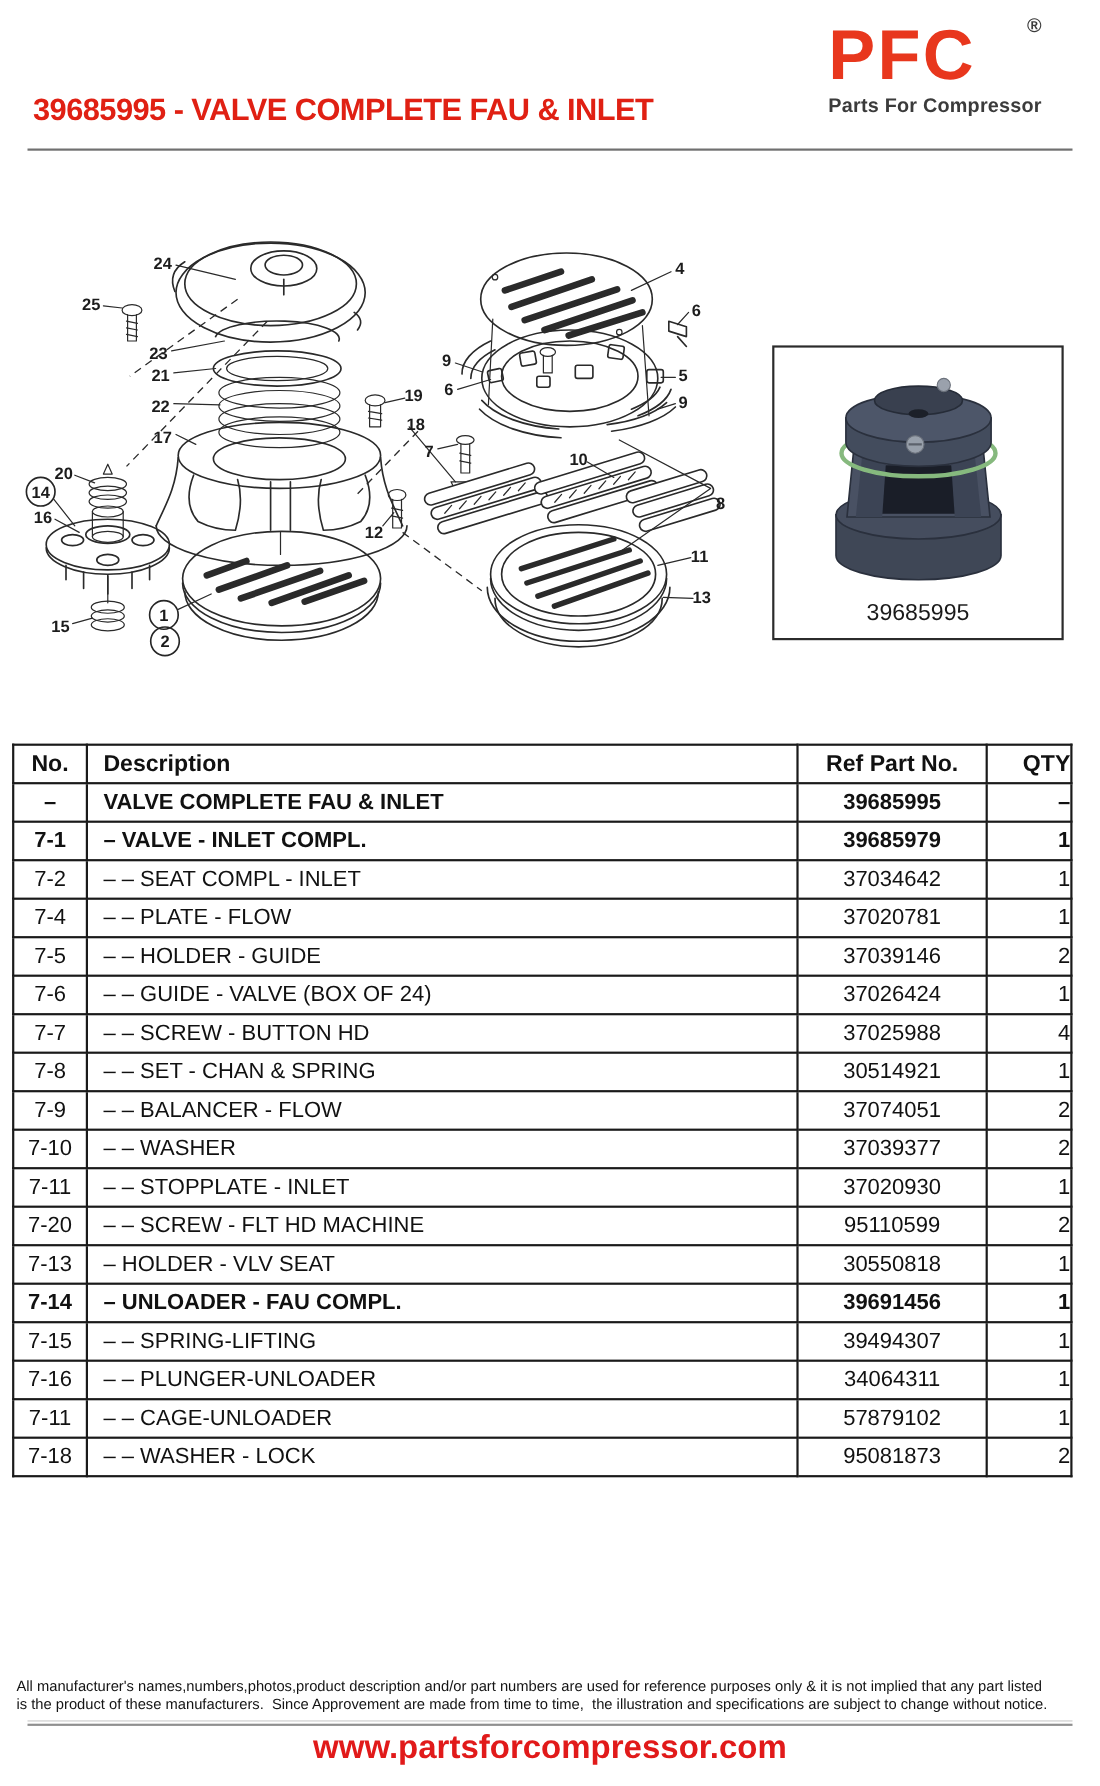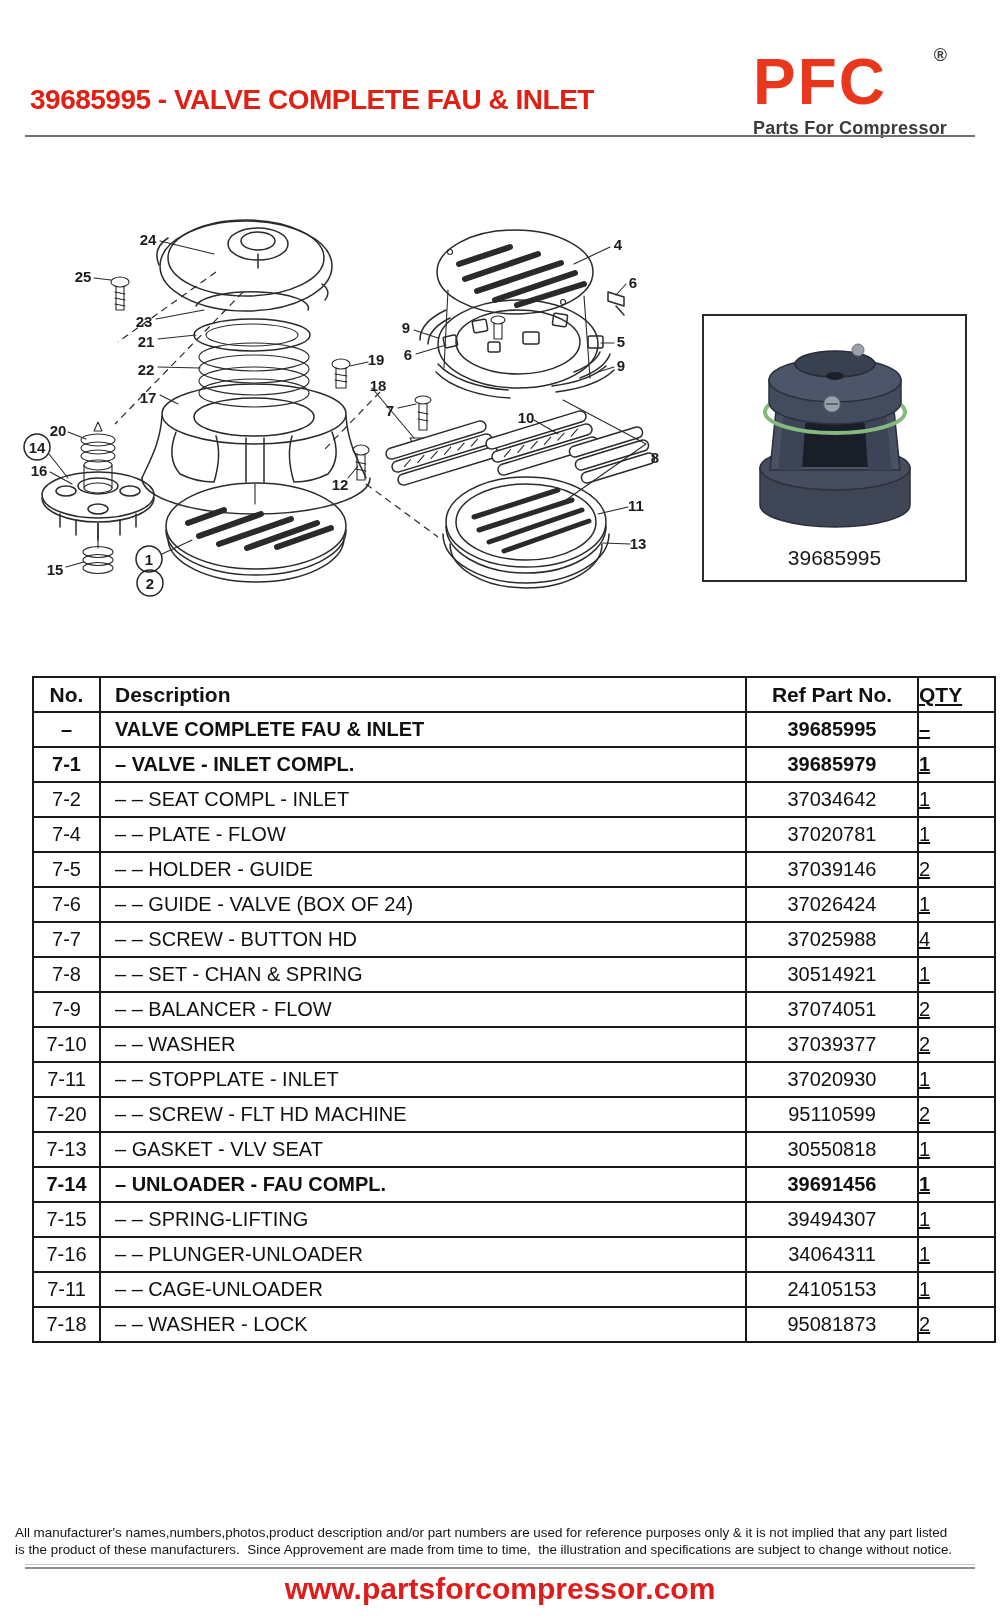--- a/index.html
+++ b/index.html
@@ -3,21 +3,21 @@
 <meta charset="utf-8">
 <style>
   html,body{margin:0;padding:0;background:#fff;}
   .page{position:relative;width:1000px;height:1624px;background:#ffffff;
         font-family:"Liberation Sans",sans-serif;overflow:hidden;}
 
   
   .page-title{position:absolute;left:30px;top:84px;margin:0;font-size:28px;
               font-weight:bold;color:#e02013;letter-spacing:-0.5px;}
   .logo{position:absolute;left:753px;top:18px;width:200px;}
-  .logo-row{position:relative;line-height:1;margin-top:32px;}
+  .logo-row{position:relative;line-height:1;}
   .logo-text{font-size:64px;font-weight:800;color:#e8371d;letter-spacing:2px;}
   .logo-reg{position:absolute;top:-4px;right:6px;font-size:18px;color:#3b3b3b;font-weight:bold;}
   .logo-tagline{margin-top:4px;font-size:18px;font-weight:bold;color:#3b3b3b;letter-spacing:0.2px;}
   .header-rule{position:absolute;left:25px;top:135px;width:950px;border-top:2px solid #707070;}
 
   
   .diagram{position:absolute;left:18px;top:192px;width:655px;height:412px;}
   .diagram svg{width:100%;height:100%;}
   .ln{stroke:#2a2a2a;stroke-width:1.5;fill:none;stroke-linecap:round;stroke-linejoin:round;}
   .thin{stroke-width:1.1;}
@@ -28,29 +28,29 @@
   #callout-layer text{font-family:"Liberation Sans",sans-serif;font-size:15px;font-weight:bold;fill:#1c1c1c;}
 
   
   .photo-box{position:absolute;left:702px;top:314px;width:261px;height:264px;margin:0;
              border:2px solid #2b2b2b;background:#fff;}
   .photo-box svg{display:block;width:257px;height:215px;margin:4px auto 0;}
   .photo-caption{position:absolute;left:0;bottom:10px;width:100%;text-align:center;
                  font-size:21px;color:#1a1a1a;}
 
   
-  .parts-table{position:absolute;left:32px;top:676px;width:940px;border-collapse:collapse;
+  .parts-table{position:absolute;left:11px;top:676px;width:940px;border-collapse:collapse;
                table-layout:fixed;}
   .parts-table th,.parts-table td{border:2px solid #1a1a1a;height:33px;padding:0;
                font-size:20px;color:#111;vertical-align:middle;}
   .parts-table th{font-size:21px;font-weight:bold;}
   .c-no{width:65px;text-align:center;}
   .c-desc{width:630px;text-align:left;padding-left:14px !important;}
   .c-part{width:170px;text-align:center;}
-  .c-qty{width:75px;text-align:left;text-decoration:underline;}
+  .c-qty{width:75px;text-align:right;}
   .bold-row td{font-weight:bold;}
 
   
   .disclaimer{position:absolute;left:15px;top:1524px;width:950px;margin:0;
               font-size:13.4px;line-height:1.3;color:#141414;white-space:pre-wrap;}
   .footer-rule{position:absolute;left:25px;top:1564px;width:950px;height:2px;
                border-top:1px solid #c9c9c9;border-bottom:2px solid #8f8f8f;}
   .site-url{position:absolute;left:0;top:1572px;width:1000px;text-align:center;
             font-size:30px;font-weight:bold;color:#e11a1a;}
 </style>
@@ -414,21 +414,21 @@
           <td class="c-qty">1</td>
         </tr>
         <tr>
           <td class="c-no">7-20</td>
           <td class="c-desc">– – SCREW - FLT HD MACHINE</td>
           <td class="c-part">95110599</td>
           <td class="c-qty">2</td>
         </tr>
         <tr>
           <td class="c-no">7-13</td>
-          <td class="c-desc">– GASKET - VLV SEAT</td>
+          <td class="c-desc">– HOLDER - VLV SEAT</td>
           <td class="c-part">30550818</td>
           <td class="c-qty">1</td>
         </tr>
         <tr class="bold-row">
           <td class="c-no">7-14</td>
           <td class="c-desc">– UNLOADER - FAU COMPL.</td>
           <td class="c-part">39691456</td>
           <td class="c-qty">1</td>
         </tr>
         <tr>
@@ -439,21 +439,21 @@
         </tr>
         <tr>
           <td class="c-no">7-16</td>
           <td class="c-desc">– – PLUNGER-UNLOADER</td>
           <td class="c-part">34064311</td>
           <td class="c-qty">1</td>
         </tr>
         <tr>
           <td class="c-no">7-11</td>
           <td class="c-desc">– – CAGE-UNLOADER</td>
-          <td class="c-part">24105153</td>
+          <td class="c-part">57879102</td>
           <td class="c-qty">1</td>
         </tr>
         <tr>
           <td class="c-no">7-18</td>
           <td class="c-desc">– – WASHER - LOCK</td>
           <td class="c-part">95081873</td>
           <td class="c-qty">2</td>
         </tr>
       </tbody>
   </table>

